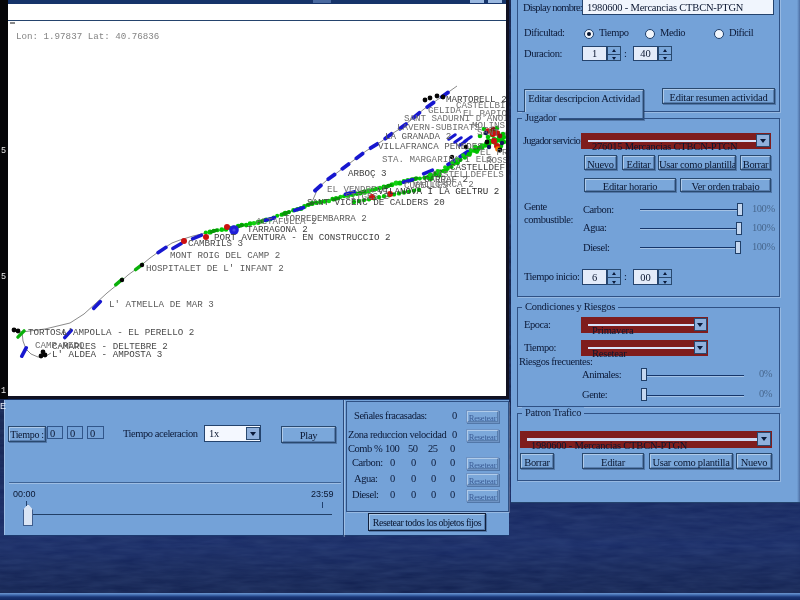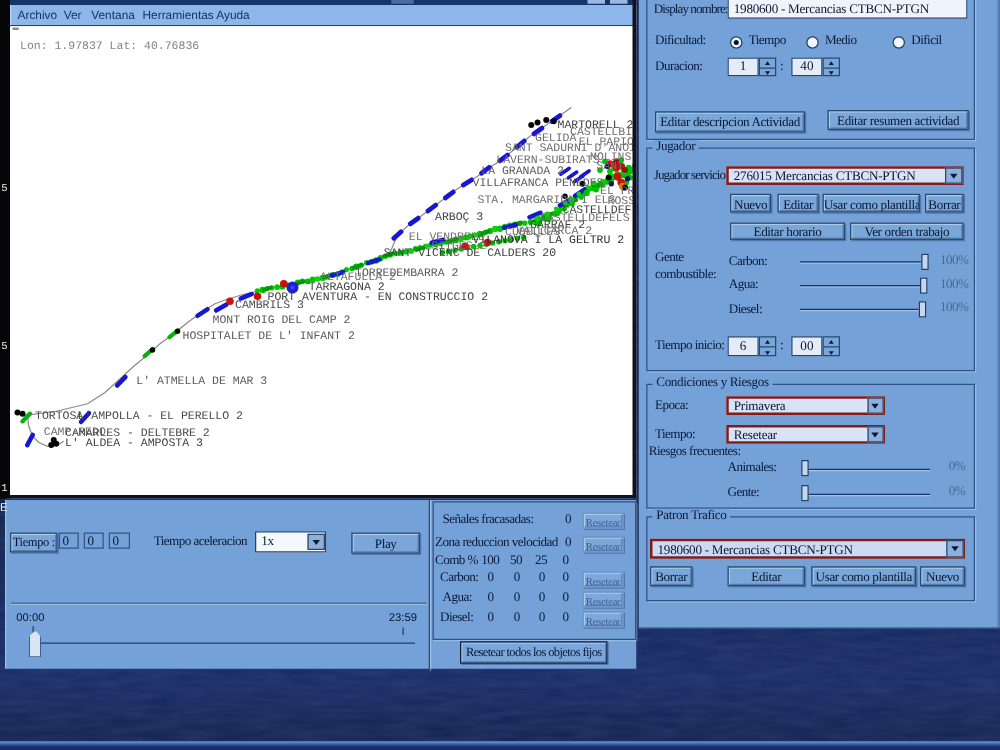--- a/index.html
+++ b/index.html
@@ -23,21 +23,21 @@
 #mapwin .bb{position:absolute;left:-8px;top:396px;width:509px;height:3px;background:#111122;}
 
 #rpanel{position:absolute;left:511px;top:0;width:289px;height:503px;background:#74a2d8;border-bottom:1px solid #24436d;box-sizing:border-box;}
 #rpanel:after{content:"";position:absolute;right:0;top:0;width:3px;height:100%;background:linear-gradient(90deg,rgba(30,50,100,0.0),rgba(30,50,100,0.45));}
 .grp{position:absolute;border:1px solid #2f5184;box-shadow:1px 1px 0 rgba(255,255,255,0.25);}
 .glbl{position:absolute;font:10.5px "Liberation Serif",serif;color:#0c1a38;background:#74a2d8;padding:0 3px;white-space:nowrap;letter-spacing:-0.3px;}
 .lbl{position:absolute;font:10.5px "Liberation Serif",serif;color:#0c1a38;white-space:nowrap;letter-spacing:-0.45px;line-height:1;}
 .mut{color:#48688f;}
 .btn{position:absolute;box-sizing:border-box;white-space:nowrap;overflow:hidden;background:#7aa7da;border:1px solid #29496f;box-shadow:inset 1px 1px 0 rgba(255,255,255,0.4),inset -1px -1px 0 rgba(10,30,70,0.3),1px 1px 0 rgba(20,40,80,0.35);font:10.5px "Liberation Serif",serif;color:#0a1630;text-align:center;letter-spacing:-0.3px;line-height:1;}
 .tb{position:absolute;box-sizing:border-box;background:#f0f5fd;border:1px solid #24436d;font:10.5px "Liberation Serif",serif;color:#0a1630;white-space:nowrap;letter-spacing:-0.2px;line-height:1;}
-.dd{position:absolute;box-sizing:border-box;background:#d9e3f8;border:2px solid #7f1d1d;font:10.5px "Liberation Serif",serif;color:#0a1630;white-space:nowrap;letter-spacing:-0.2px;line-height:1;}
+.dd{position:absolute;box-sizing:border-box;background:#d9e3f8;border:7px solid #7f1d1d;font:10.5px "Liberation Serif",serif;color:#0a1630;white-space:nowrap;letter-spacing:-0.2px;line-height:1;}
 .da{position:absolute;box-sizing:border-box;background:#8fb0dc;border:1px solid #29496f;}
 .da:after{content:"";position:absolute;left:50%;top:50%;margin:-2px 0 0 -3.5px;border:3.5px solid transparent;border-top:4px solid #0a1a3a;border-bottom:none;}
 .radio{position:absolute;box-sizing:border-box;width:10px;height:10px;border-radius:50%;background:#f2f6fc;border:1px solid #1d3d69;}
 .rdot{position:absolute;left:2px;top:2px;width:4px;height:4px;border-radius:50%;background:#06142e;}
 .spinf{position:absolute;box-sizing:border-box;background:#e4ecfa;border:1px solid #24436d;font:10.5px "Liberation Serif",serif;color:#0a1630;text-align:center;line-height:1;}
 .spinb{position:absolute;box-sizing:border-box;width:14px;background:#7aa7da;border:1px solid #29496f;}
 .spinb .u,.spinb .d{position:absolute;left:0;width:100%;height:50%;}
 .spinb .u:after{content:"";position:absolute;left:50%;top:50%;margin:-1.5px 0 0 -2.5px;border:2.5px solid transparent;border-bottom:3px solid #0a1a3a;border-top:none;}
 .spinb .d:after{content:"";position:absolute;left:50%;top:50%;margin:-1px 0 0 -2.5px;border:2.5px solid transparent;border-top:3px solid #0a1a3a;border-bottom:none;}
 .spinb .d{top:50%;border-top:1px solid #29496f;}
@@ -65,27 +65,20 @@
         <rect width="800" height="600" filter="url(#wn2)"></rect>
       </svg>
     </div>
 <div id="taskline"></div>
 
 <div id="mapwin">
   <div id="titlestrip"></div>
       <div style="position:absolute;left:462px;top:0;width:14px;height:3px;background:#9ab8e0"></div>
       <div style="position:absolute;left:480px;top:0;width:14px;height:3px;background:#9ab8e0"></div>
       <div style="position:absolute;left:305px;top:0;width:18px;height:3px;background:#4a6aa0"></div>
-  <div id="menubar">
-    <span style="left:5px">Archivo</span>
-        <span style="left:42px">Ver</span>
-        <span style="left:64px">Ventana</span>
-        <span style="left:105px">Herramientas</span>
-        <span style="left:164px">Ayuda</span>
-  </div>
   <div style="position:absolute;left:0;top:20px;width:501px;height:1px;background:#24436d"></div>
   <div id="mapclient">
     <svg width="498" height="375" viewBox="9 21 498 375" style="position:absolute;left:0;top:0" font-family="Liberation Mono,monospace" font-size="9.2px">
           <path d="M14,331 L22,332 L45,329 L70,323 L84,314 L95,304 L107,293 L118,284 L128,275 L139,267 L150,258 L161,250 L172,243 L180,240 L193,236 L206,233" fill="none" stroke="#8a8a8a" stroke-width="1"></path>
           <path d="M206,233 L220,230 L235,227 L250,224 L265,221 L280,215 L295,210 L312,204 L330,200 L350,195 L370,191 L390,185 L410,180 L432,176 L445,170 L455,163 L468,153 L480,148 L492,142 L500,139 L508,136" fill="none" stroke="#8a8a8a" stroke-width="1"></path>
           <path d="M312,202 L318,188 L327,180 L334,175 L342,169 L350,163 L358,157 L366,151 L374,146 L382,141 L390,135 L398,130 L406,124 L412,119 L418,114 L424,109 L430,105 L437,100 L443,96 L450,91 L457,86" fill="none" stroke="#8a8a8a" stroke-width="1"></path>
           <path d="M22,332 L23,341 L26,349 L31,354 L38,357 L46,356 L51,353" fill="none" stroke="#8a8a8a" stroke-width="1"></path>
           <circle cx="205.8" cy="232.6" r="2.0434617720005255" fill="#00c800"></circle>
           <circle cx="210.0" cy="232.0" r="2.5458224378858616" fill="#00c800"></circle>
           <circle cx="213.7" cy="230.8" r="2.0419132541447715" fill="#00bb00"></circle>
@@ -364,21 +357,21 @@
   <div class="spinb" style="left:96px;top:46px;height:15px;">
         <div class="u"></div>
         <div class="d"></div>
       </div>
   <div class="lbl" style="left:113px;top:49px">:</div>
   <div class="spinf" style="left:122px;top:46px;width:25px;height:15px;padding-top:2px">40</div>
   <div class="spinb" style="left:147px;top:46px;height:15px">
         <div class="u"></div>
         <div class="d"></div>
       </div>
-  <div class="btn" style="left:13px;top:89px;width:120px;height:17px;padding-top:4px">Editar descripcion Actividad</div>
+  <div class="btn" style="left:13px;top:89px;width:120px;height:31px;padding-top:4px">Editar descripcion Actividad</div>
   <div class="btn" style="left:151px;top:88px;width:113px;height:16px;padding-top:4px">Editar resumen actividad</div>
 
   <div class="grp" style="left:6px;top:118px;width:261px;height:177px"></div>
   <div class="glbl" style="left:11px;top:112px">Jugador</div>
   <div class="lbl" style="left:12px;top:136px;letter-spacing:-0.75px">Jugador servicio:</div>
   <div class="dd" style="left:70px;top:133px;width:190px;height:15px;padding:2px 0 0 4px;background:#d9e3f8">276015 Mercancias CTBCN-PTGN</div>
   <div class="da" style="left:245px;top:134px;width:14px;height:13px"></div>
   <div class="btn" style="left:73px;top:155px;width:33px;height:15px;padding-top:4px">Nuevo</div>
   <div class="btn" style="left:111px;top:155px;width:33px;height:15px;padding-top:4px">Editar</div>
   <div class="btn" style="left:147px;top:155px;width:78px;height:15px;padding-top:4px">Usar como plantilla</div>

